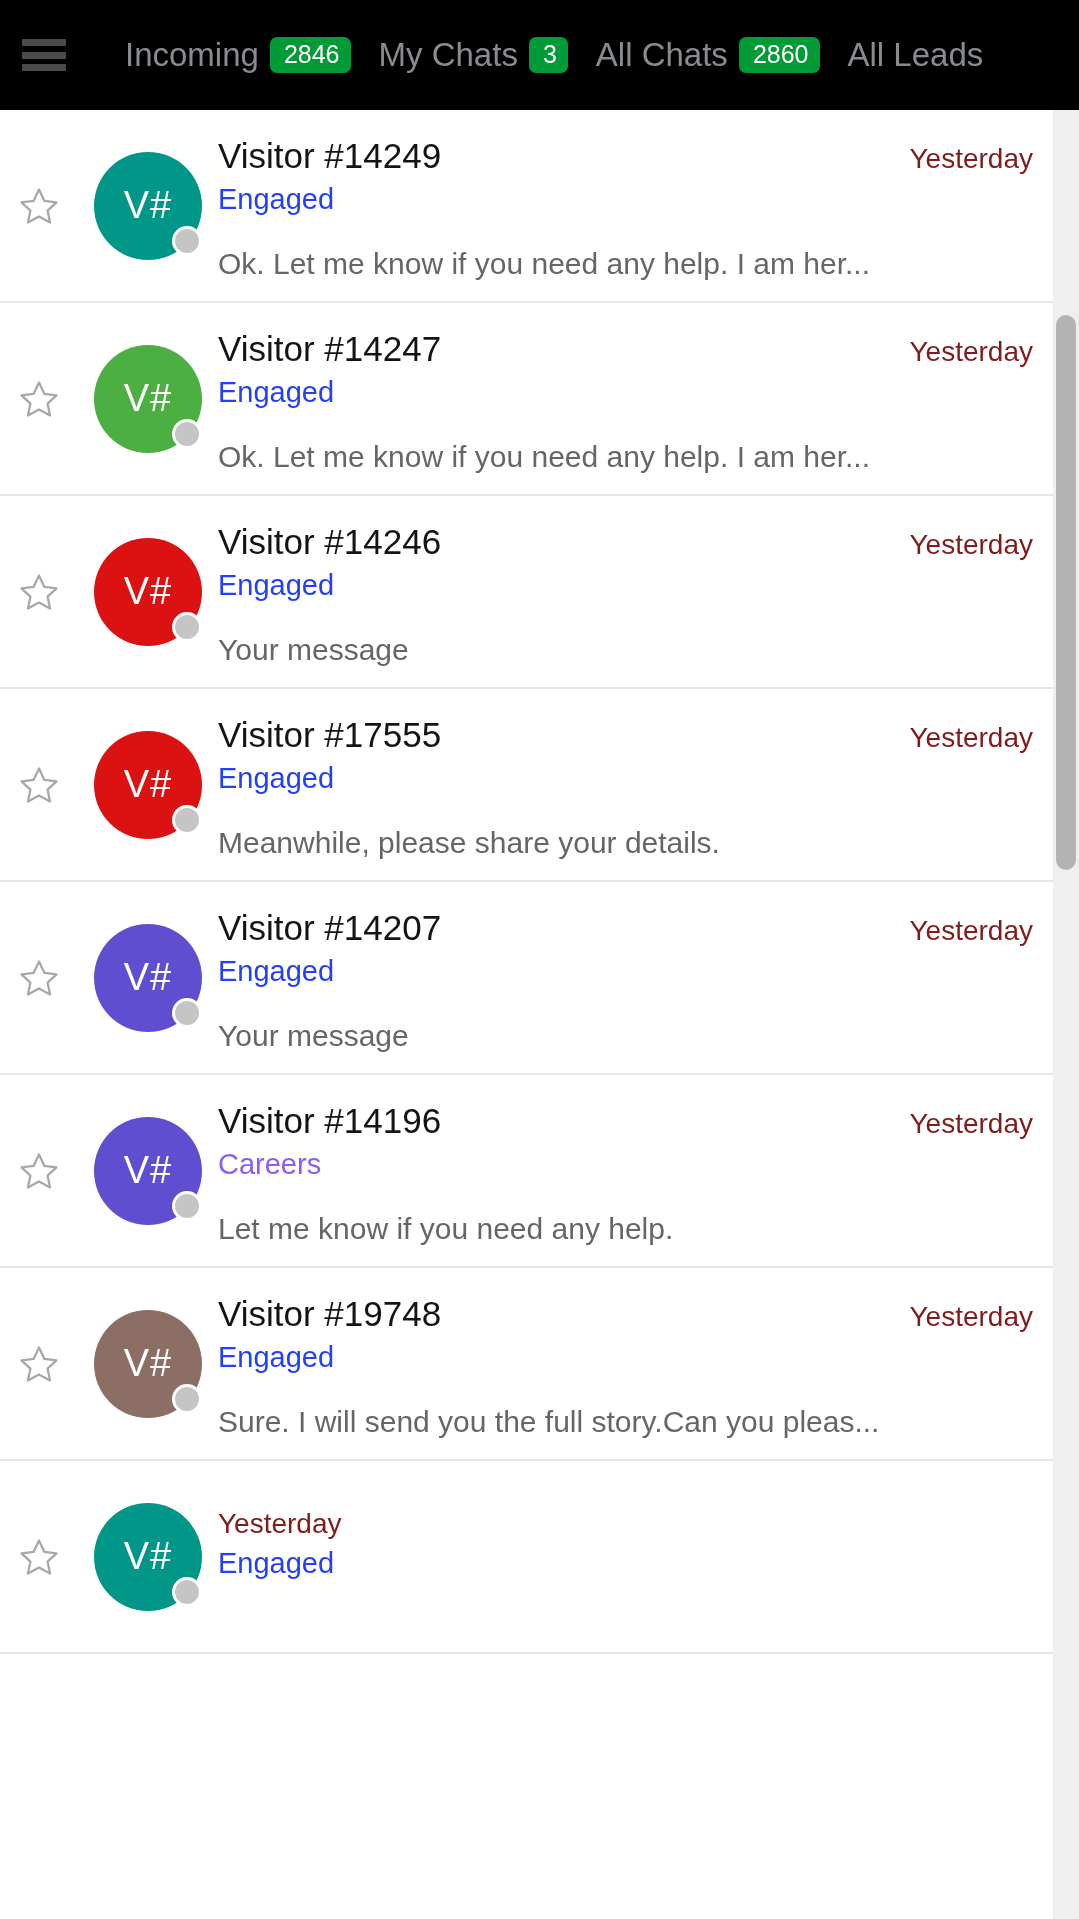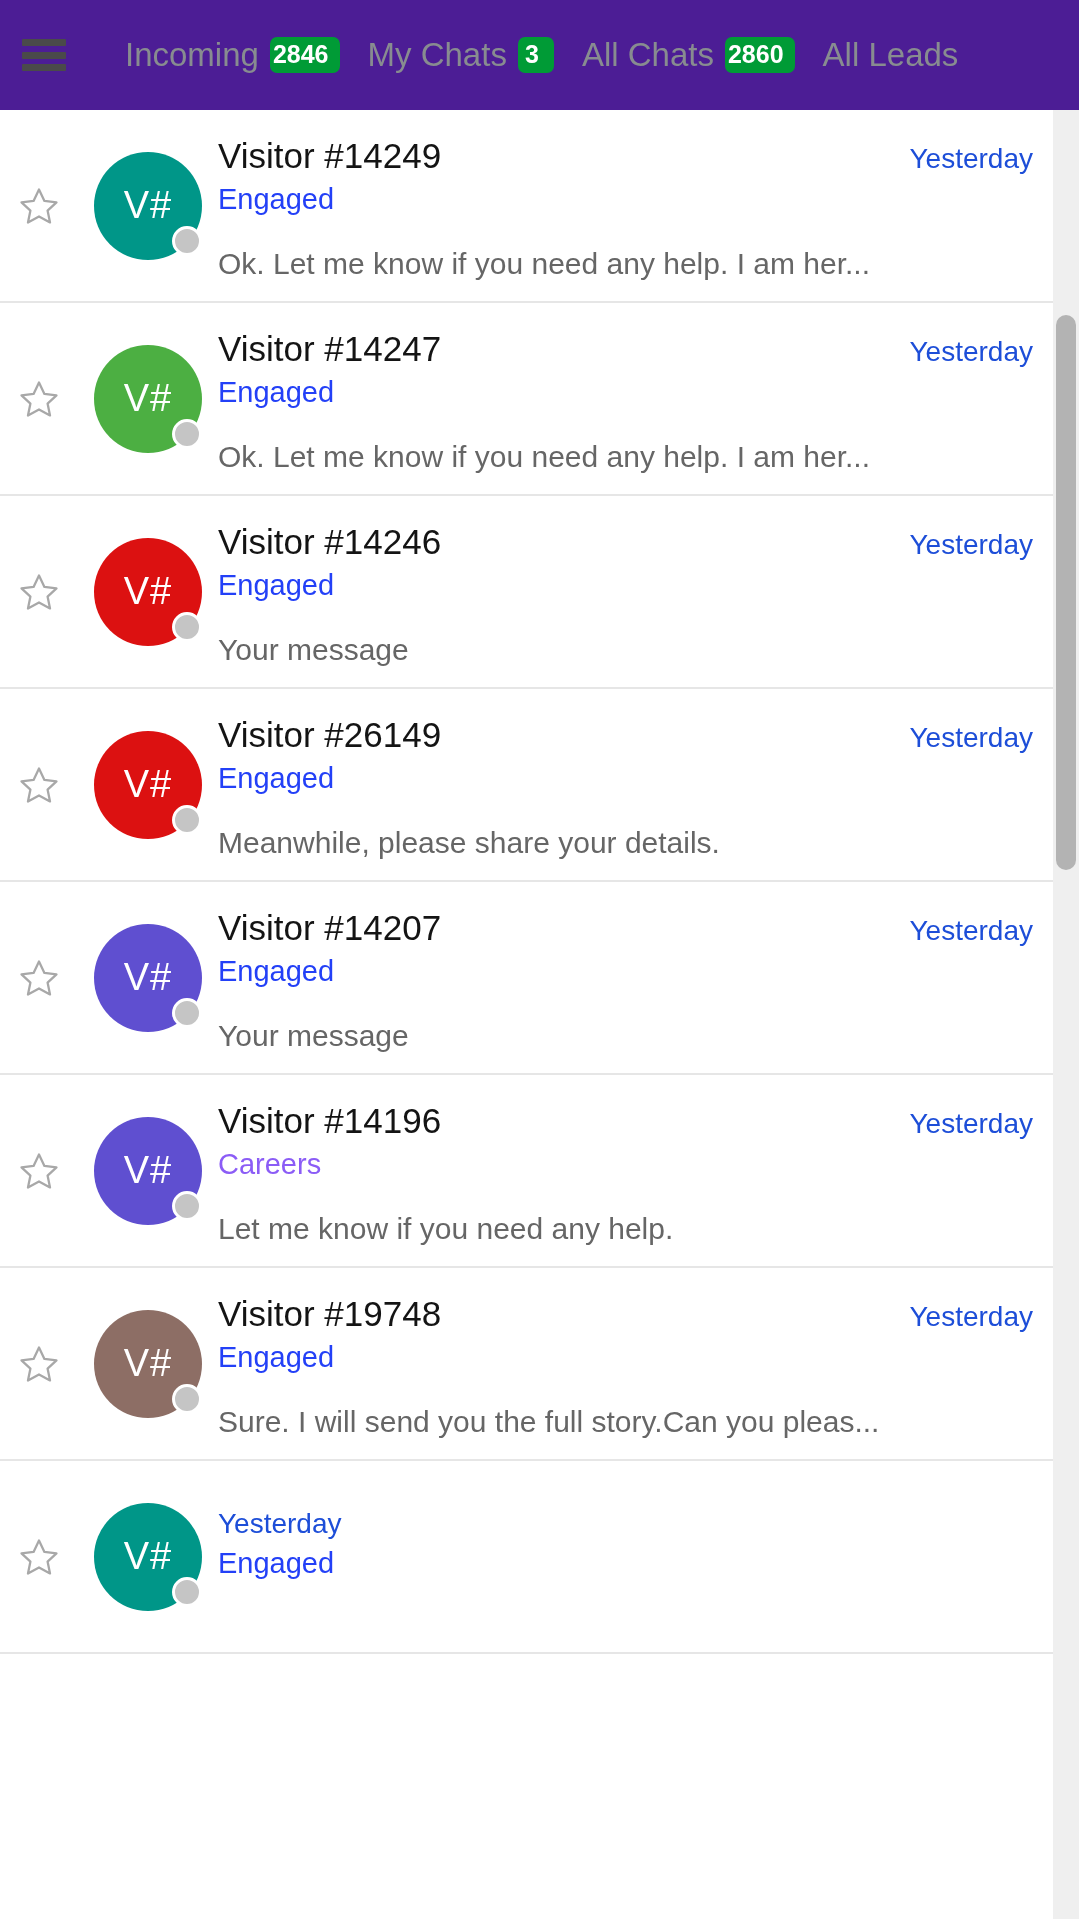--- a/index.html
+++ b/index.html
@@ -8,21 +8,21 @@
     height: 1919px;
     overflow: hidden;
     font-family: "Liberation Sans", sans-serif;
     background: #ffffff;
   }
 
   
   .topbar {
     position: relative;
     height: 110px;
-    background: #4c1d95;
+    background: #000000;
     display: flex;
     align-items: center;
     padding-left: 22px;
     overflow: visible;
   }
   .hamburger {
     width: 44px;
     height: 40px;
     display: flex;
     flex-direction: column;
@@ -56,23 +56,23 @@
   .tab-label {
     font-size: 33px;
     color: #888c90;
     white-space: nowrap;
     letter-spacing: 0px;
   }
   .badge {
     background: #009b36;
     color: #ffffff;
     font-size: 25px;
-    font-weight: 700;
+    font-weight: 400;
     border-radius: 7px;
-    padding: 5px 11px 6px 3px;
+    padding: 5px 11px 6px 14px;
     line-height: 1;
     min-width: 36px;
     text-align: center;
   }
   .tab.active::after {
     content: "";
     position: absolute;
     left: 0px;
     right: 0px;
     bottom: -14px;
@@ -164,21 +164,21 @@
     gap: 18px;
   }
   .vname {
     font-size: 35px;
     color: #141414;
     font-weight: 400;
     white-space: nowrap;
   }
   .vtime {
     font-size: 28px;
-    color: #1d4ed8;
+    color: #7f1d1d;
     white-space: nowrap;
     flex: 0 0 auto;
   }
   .status {
     font-size: 29px;
     margin-top: 8px;
     line-height: 1.1;
   }
   .status.engaged { color: #2340f7; }
   .status.plain   { color: #8b5cf6; }
@@ -308,21 +308,21 @@
           </svg>
         </div>
         <div class="avatar-cell">
           <div class="avatar" style="background: rgb(220, 17, 17);">
             <span>V#</span>
             <span class="presence"></span>
           </div>
         </div>
         <div class="content">
           <div class="line1">
-            <span class="vname">Visitor #26149</span>
+            <span class="vname">Visitor #17555</span>
             <span class="vtime">Yesterday</span>
           </div>
           <div class="status engaged">Engaged</div>
           <div class="preview">Meanwhile, please share your details.</div>
         </div>
       </div>
       <div class="row">
         <div class="star-cell">
           <svg class="star" viewBox="0 0 24 24" fill="none" stroke="#a8a8a8" stroke-width="1.3" stroke-linejoin="round">
             <polygon points="12,2.6 15.1,9.1 22,9.9 16.9,14.6 18.3,21.4 12,18 5.7,21.4 7.1,14.6 2,9.9 8.9,9.1"></polygon>

